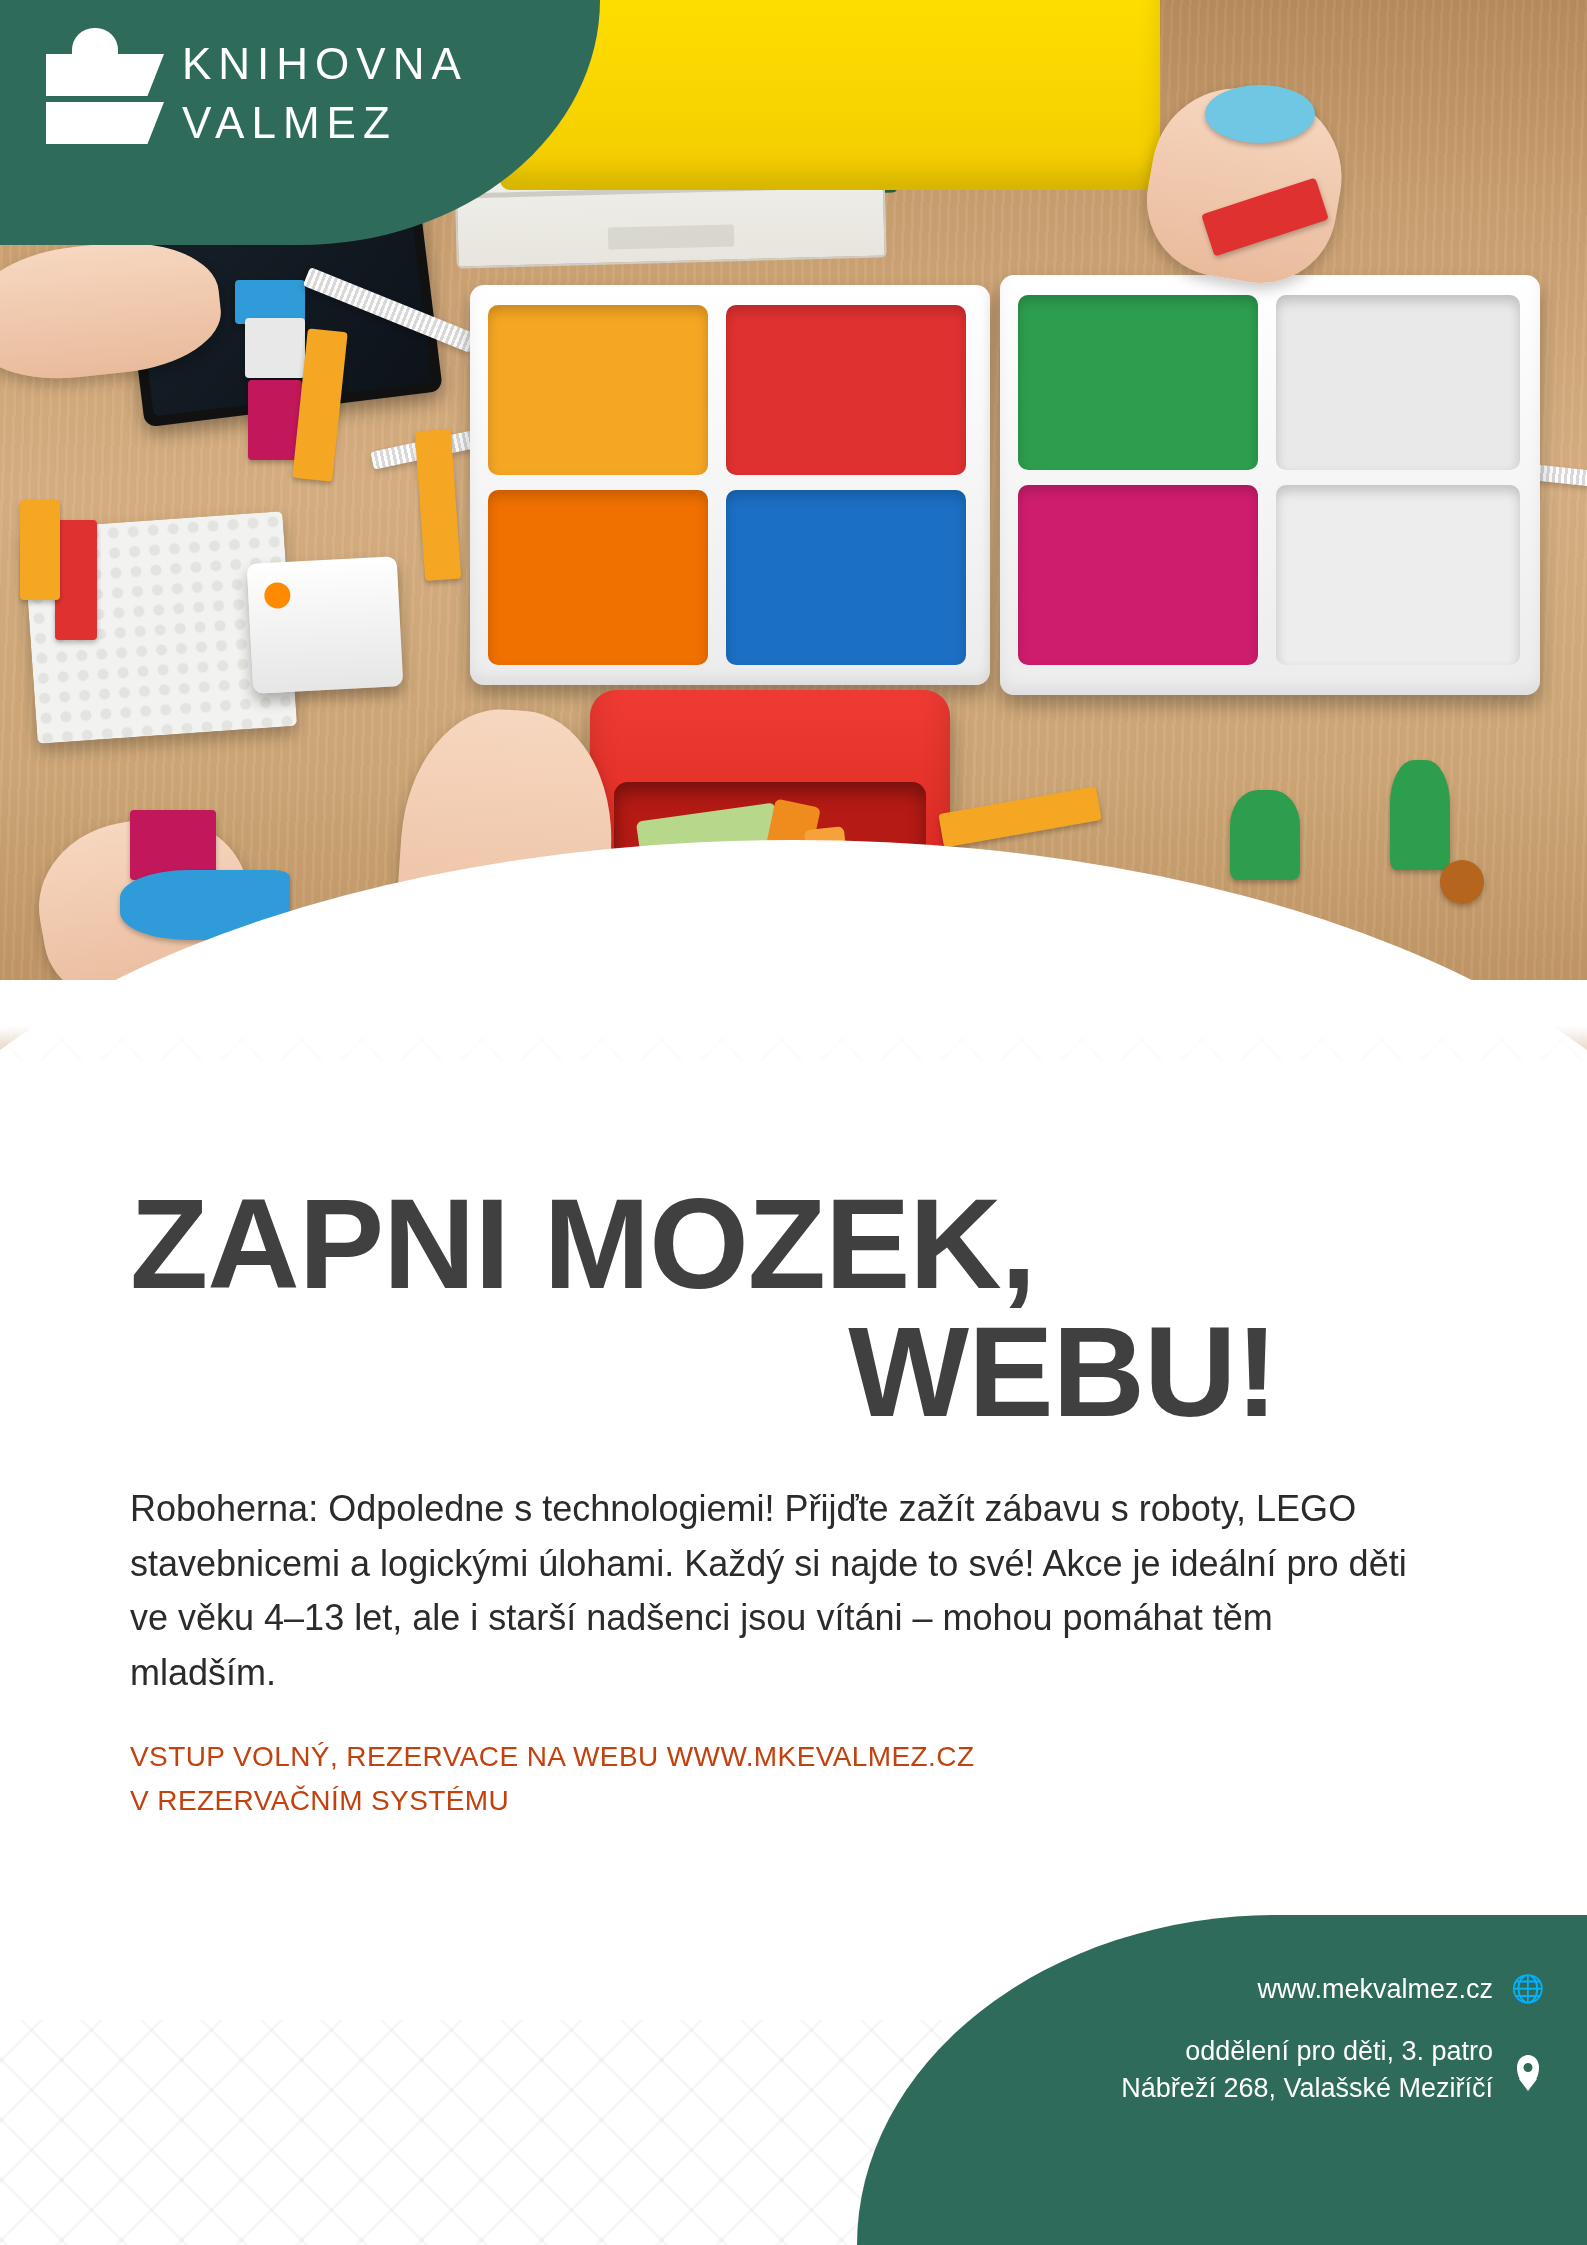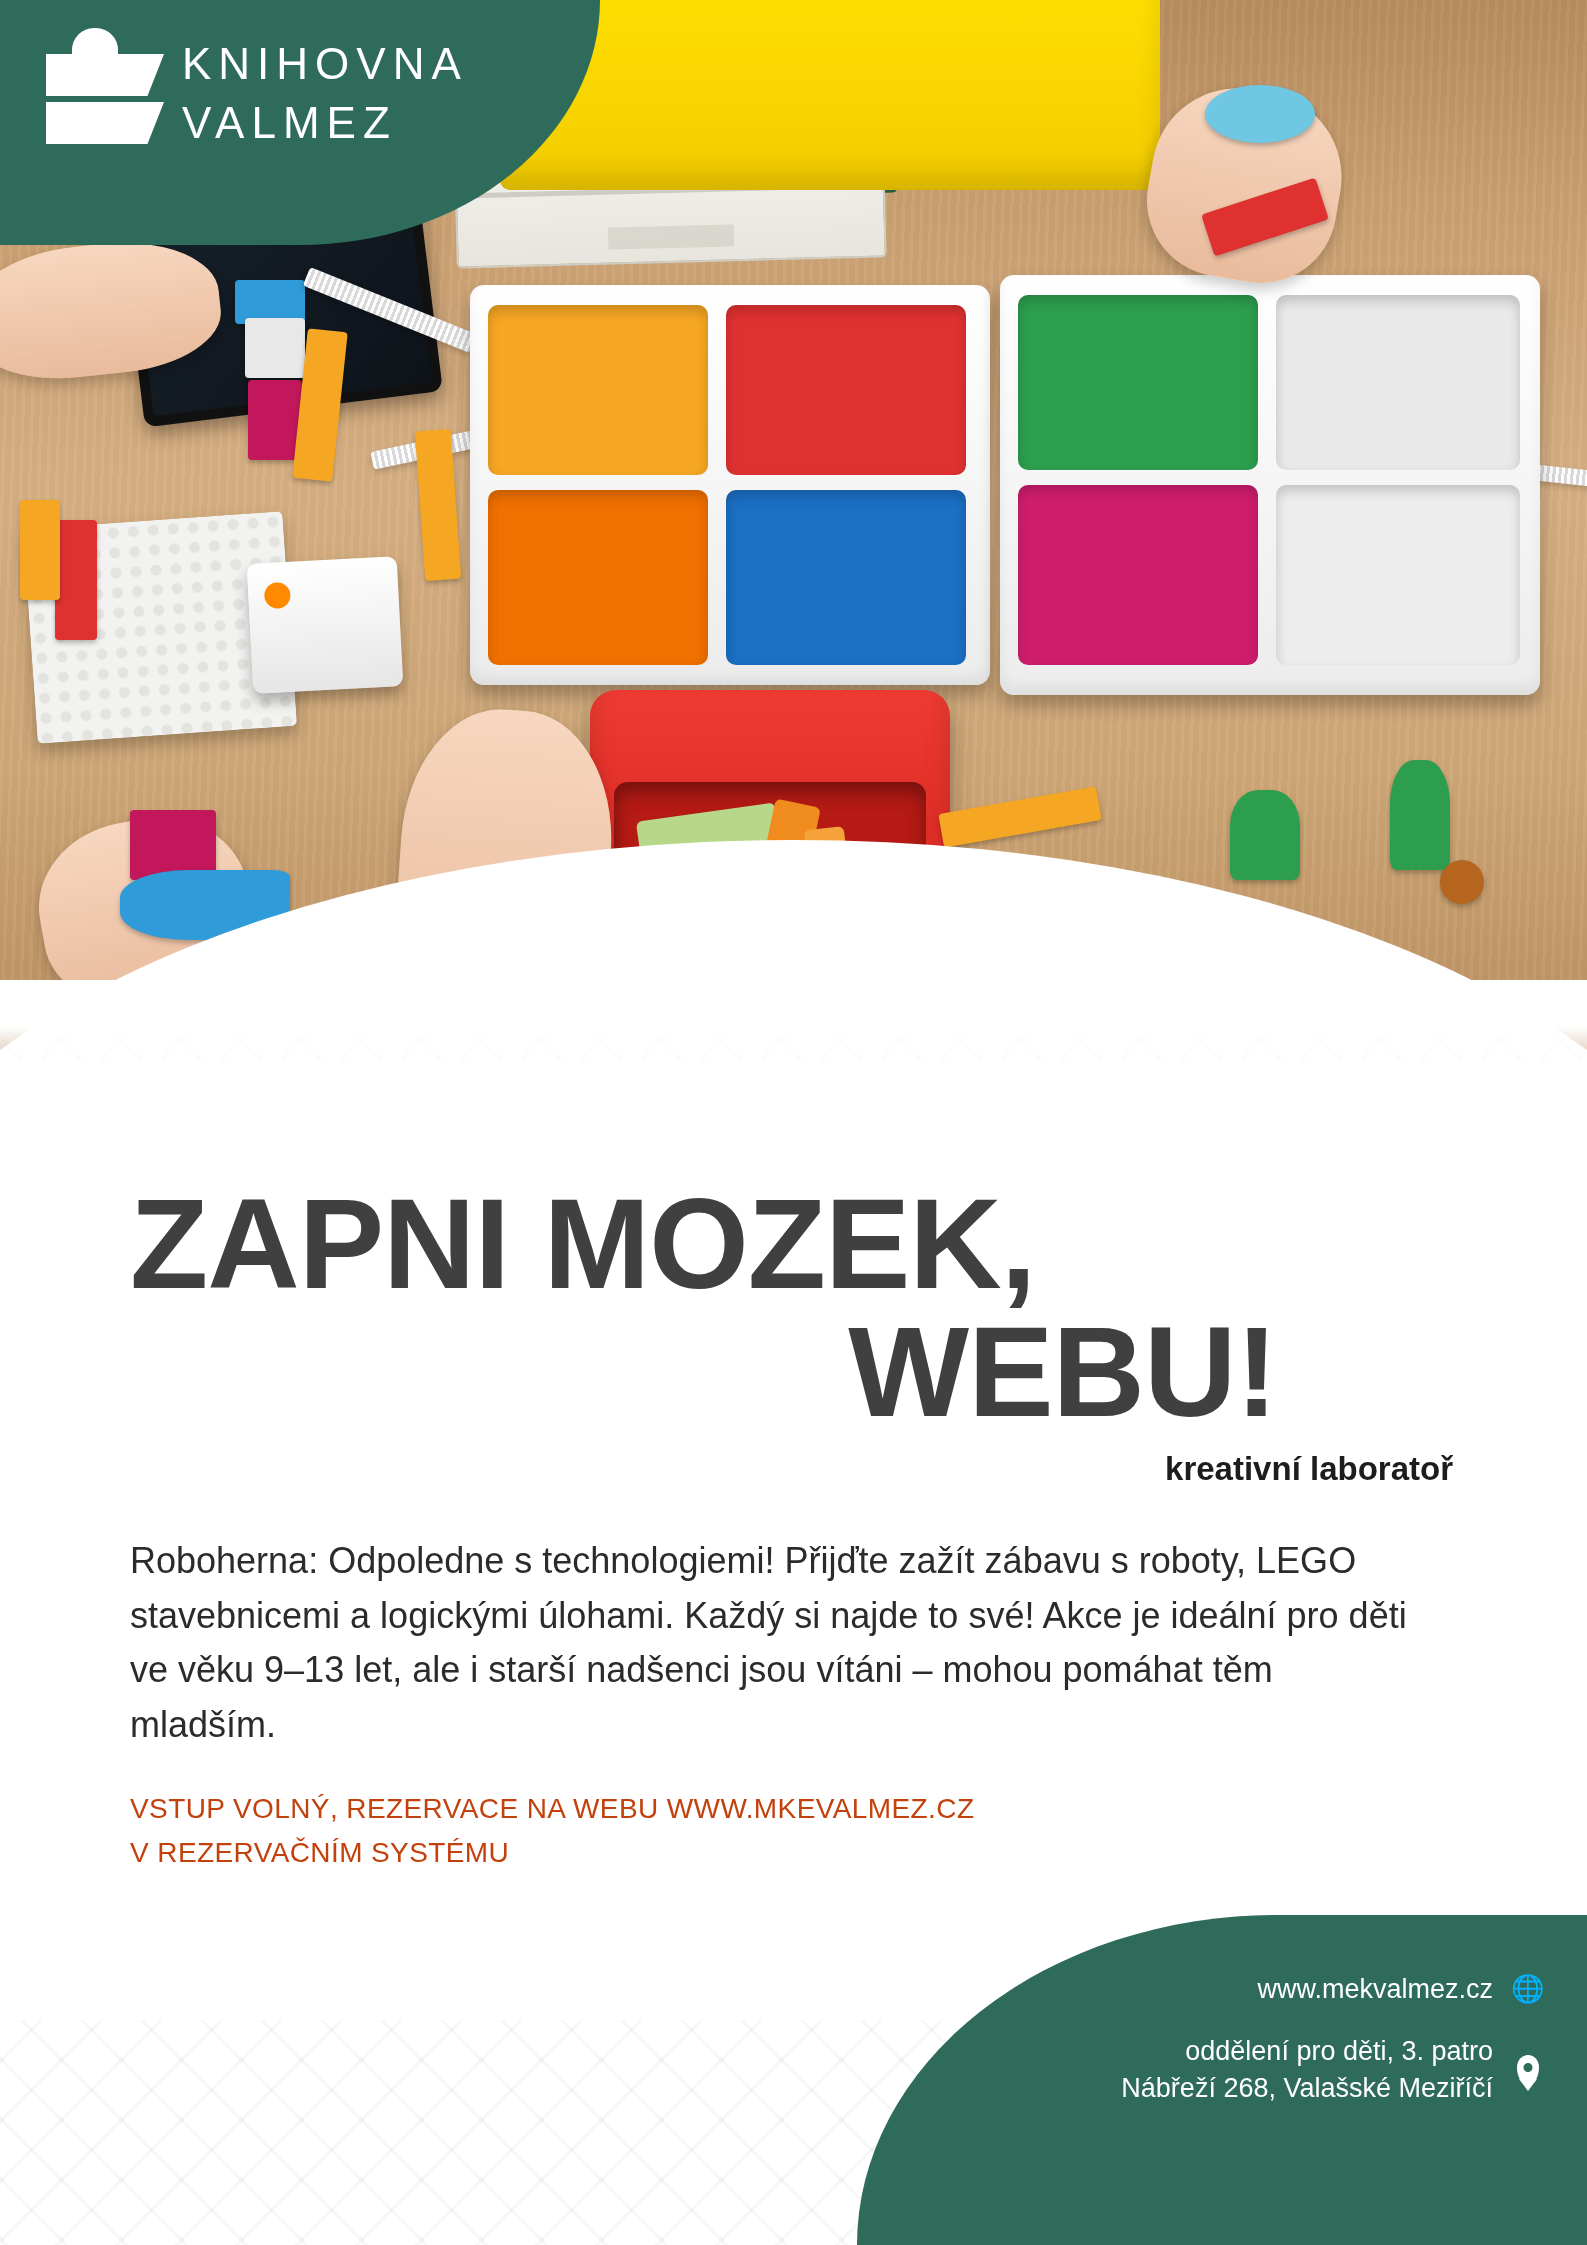--- a/index.html
+++ b/index.html
@@ -418,22 +418,21 @@
 
 <div class="chevrons"></div>
 <div class="white-mask-top"></div>
 <div class="white-center"></div>
 
 <div class="content">
   <h1 class="headline">
     <span class="l1">ZAPNI MOZEK,</span>
     <span class="l2">WEBU!</span>
   </h1>
-  <div class="subtitle">kreativní laboratoř</div>
-  <p class="paragraph">Roboherna: Odpoledne s technologiemi! Přijďte zažít zábavu s roboty, LEGO stavebnicemi a logickými úlohami. Každý si najde to své! Akce je ideální pro děti ve věku 9–13 let, ale i starší nadšenci jsou vítáni – mohou pomáhat těm mladším.</p>
+  <p class="paragraph">Roboherna: Odpoledne s technologiemi! Přijďte zažít zábavu s roboty, LEGO stavebnicemi a logickými úlohami. Každý si najde to své! Akce je ideální pro děti ve věku 4–13 let, ale i starší nadšenci jsou vítáni – mohou pomáhat těm mladším.</p>
   <div class="note">VSTUP VOLNÝ, REZERVACE NA WEBU WWW.MKEVALMEZ.CZ</div>
   <div class="note" style="margin-top:4px">V REZERVAČNÍM SYSTÉMU</div>
 </div>
 
 <div class="contact">
   <div class="contact-inner">
     <div class="crow">
       <span class="txt">www.mekvalmez.cz</span>
       <span class="cicon">🌐</span>
     </div>

